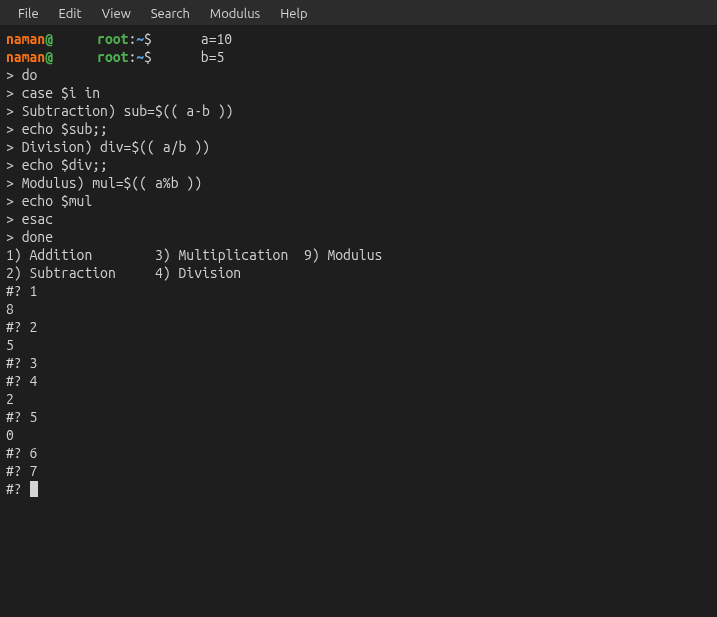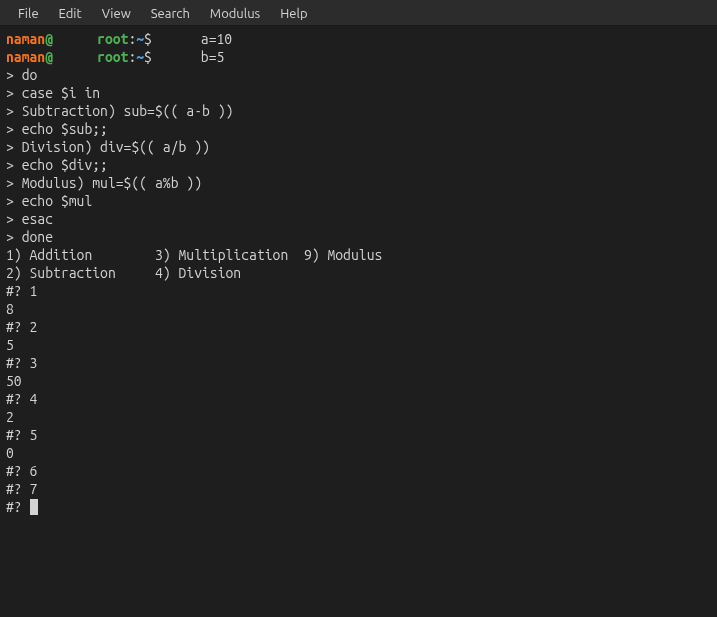--- a/index.html
+++ b/index.html
@@ -98,21 +98,20 @@
   <div class="line">&gt; echo $mul</div>
   <div class="line">&gt; esac</div>
   <div class="line">&gt; done</div>
   <div class="line">1) Addition        3) Multiplication  9) Modulus</div>
   <div class="line">2) Subtraction     4) Division</div>
   <div class="line">#? 1</div>
   <div class="line">8</div>
   <div class="line">#? 2</div>
   <div class="line">5</div>
   <div class="line">#? 3</div>
-  <div class="line">50</div>
   <div class="line">#? 4</div>
   <div class="line">2</div>
   <div class="line">#? 5</div>
   <div class="line">0</div>
   <div class="line">#? 6</div>
   <div class="line">#? 7</div>
   <div class="line"><span>#? </span><span class="cursor"></span></div>
 </div>
 
 </body></html>

